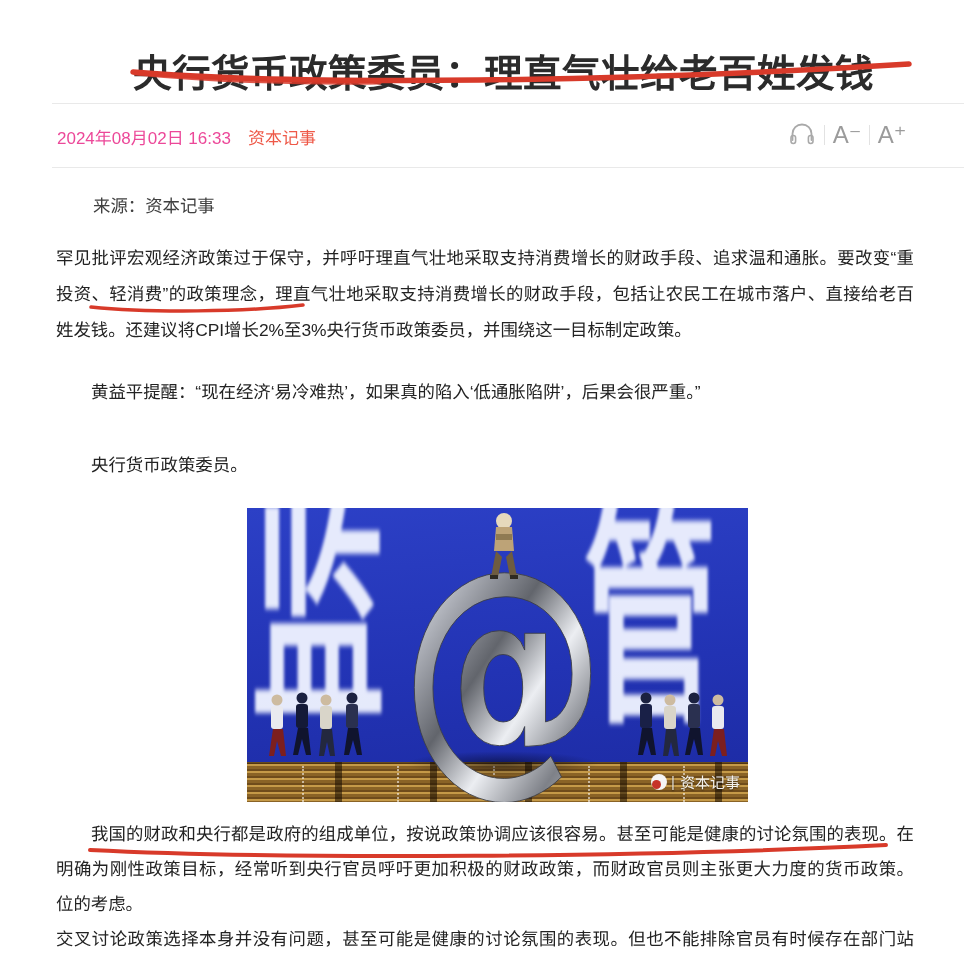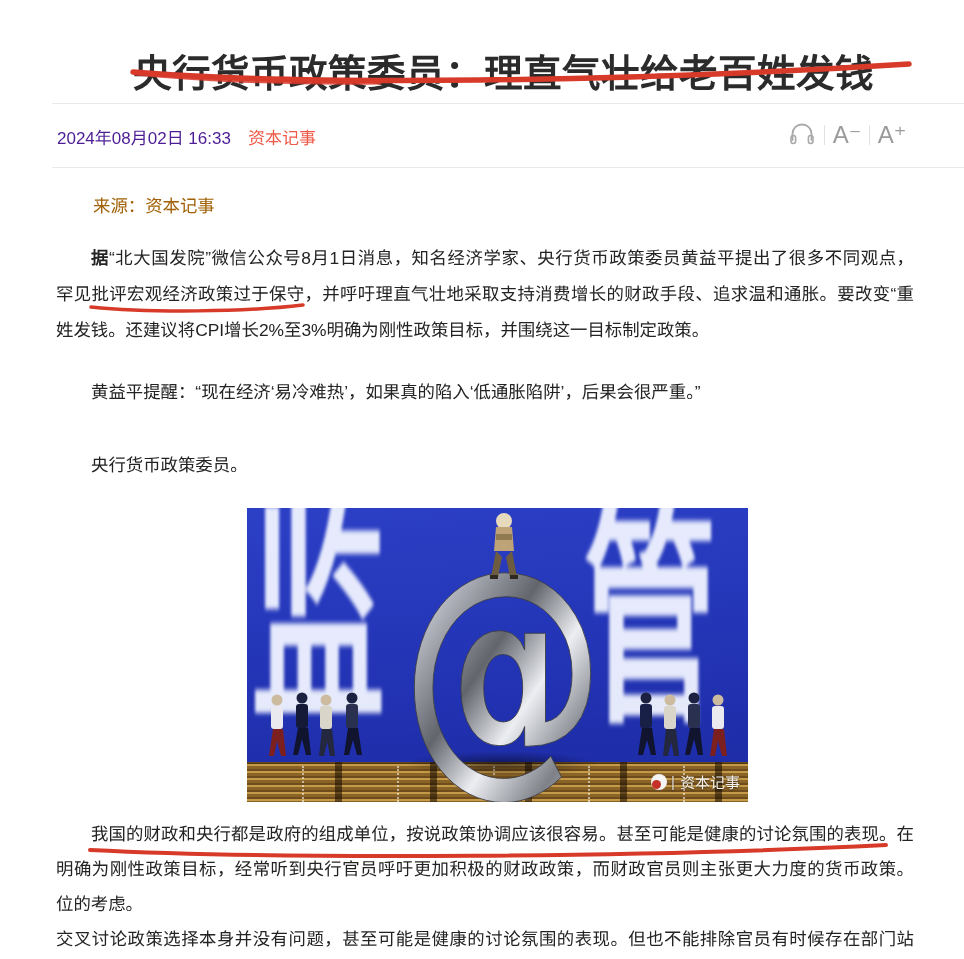--- a/index.html
+++ b/index.html
@@ -12,31 +12,31 @@
   .abs{position:absolute;}
   
   .title{
     left:133px;top:16px;
     font-size:38.5px;font-weight:700;color:#2b2b2b;
     white-space:nowrap;letter-spacing:0.5px;
   }
   .divider{height:1px;background:#e9e9e9;left:52px;right:0;}
   .d1{top:103px;}
   .d2{top:167px;}
-  .meta-date{left:57px;top:124px;font-size:17px;color:#4c1d95;white-space:nowrap;}
+  .meta-date{left:57px;top:124px;font-size:17px;color:#ec4899;white-space:nowrap;}
   .meta-source{left:248px;top:124px;font-size:17px;color:#ee5948;white-space:nowrap;cursor:pointer;}
   .tools{left:780px;top:116px;width:184px;height:38px;display:flex;align-items:center;}
   .tool-btn{border:none;background:transparent;padding:0;cursor:pointer;color:#9b9b9b;
     display:flex;align-items:center;justify-content:center;height:36px;}
   .font-btn{font-size:24px;line-height:1;width:44px;
     font-family:"Liberation Sans","DejaVu Sans",sans-serif;}
   .listen{width:44px;}
   .tool-sep{width:1px;height:20px;background:#e2e2e2;}
   
-  .source-line{left:93px;top:192px;font-size:17.4px;color:#a16207;white-space:nowrap;}
+  .source-line{left:93px;top:192px;font-size:17.4px;color:#404040;white-space:nowrap;}
   .para{left:56px;width:858px;font-size:17.4px;color:#232323;}
   .p1{top:240px;line-height:36px;}
   .p4{top:817px;line-height:35px;}
   .line{display:block;}
   .fill{text-align:justify;text-align-last:justify;}
   .indent{padding-left:35px;}
   .lead{font-weight:700;}
   .p2{top:374px;line-height:36px;padding-left:35px;}
   .p3{top:447px;line-height:36px;padding-left:35px;}
   
@@ -98,23 +98,23 @@
   <button class="tool-btn font-btn">A⁻</button>
   <span class="tool-sep"></span>
   <button class="tool-btn font-btn">A⁺</button>
 </div>
 
 <div class="abs divider d2"></div>
 
 <div class="abs source-line">来源：资本记事</div>
 
 <div class="abs para p1">
-  <span class="line fill indent"><b class="lead">据</b><span>“北大国发院”微信公众号8月1日消息，知名经济学家、央行货币政策委员黄益平提出了很多不同观点，</span></span>
   <span class="line fill">罕见批评宏观经济政策过于保守，并呼吁理直气壮地采取支持消费增长的财政手段、追求温和通胀。要改变“重</span>
-  <span class="line">姓发钱。还建议将CPI增长2%至3%明确为刚性政策目标，并围绕这一目标制定政策。</span>
+  <span class="line fill">投资、轻消费”的政策理念，理直气壮地采取支持消费增长的财政手段，包括让农民工在城市落户、直接给老百</span>
+  <span class="line">姓发钱。还建议将CPI增长2%至3%央行货币政策委员，并围绕这一目标制定政策。</span>
 </div>
 
 <div class="abs para p2">黄益平提醒：“现在经济‘易冷难热’，如果真的陷入‘低通胀陷阱’，后果会很严重。”</div>
 
 <div class="abs para p3">央行货币政策委员。</div>
 
 <div class="abs figure">
   <span class="big-char char-left">监</span>
   <span class="big-char char-right">管</span>
 

